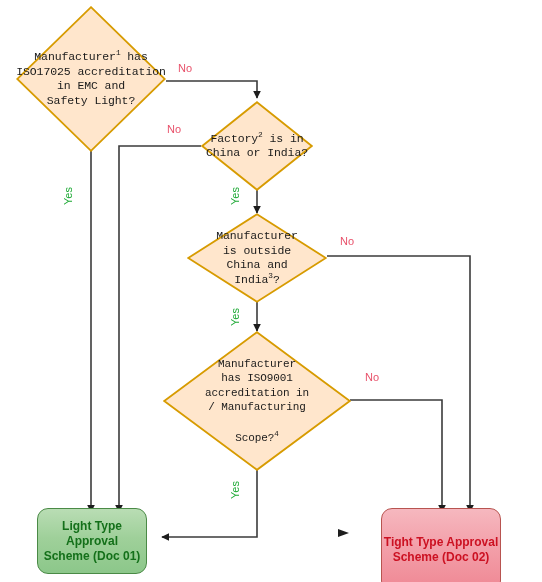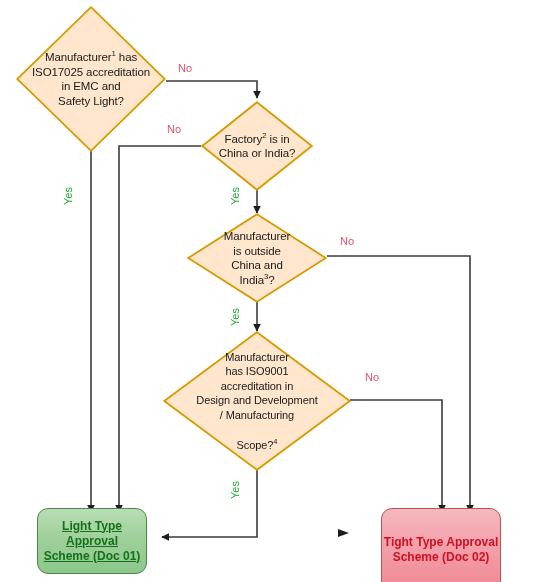--- a/index.html
+++ b/index.html
@@ -23,20 +23,21 @@
     left: 0;
     top: 0;
     width: 542px;
     height: 582px;
   }
 
   
   .diamond {
     position: absolute;
     box-sizing: border-box;
+    font-family: Liberation Mono, monospace;
   }
   .diamond .shape {
     position: absolute;
     left: 0; top: 0;
     width: 100%;
     height: 100%;
   }
   .diamond .dtext {
     position: absolute;
     left: 18%;
@@ -169,27 +170,26 @@
   </div>
 
   <div class="diamond" style="left:163px; top:331px; width:188px; height:140px;">
     <svg class="shape" viewBox="0 0 188 140" preserveAspectRatio="none">
       <polygon points="94,1.2 186.8,70 94,138.8 1.2,70" fill="#ffe6cc" stroke="#d79b00" stroke-width="1.8"></polygon>
     </svg>
     <div class="dtext" style="left:3%; width:94%; font-size:11px; line-height:14.5px;">
       <span class="ln">Manufacturer</span>
       <span class="ln">has  ISO9001</span>
       <span class="ln">accreditation in</span>
-      <span class="ln">Design and  Development</span>
       <span class="ln">/ Manufacturing</span>
       <span class="ln" style="margin-top:16px;">Scope?<sup>4</sup></span>
     </div>
   </div>
 
-  <div class="termbox green" style="left:37px; top:508px; width:110px; height:66px; flex-direction:column;text-decoration:underline;">
+  <div class="termbox green" style="left:37px; top:508px; width:110px; height:66px; flex-direction:column;">
     <span class="tl">Light Type Approval</span>
     <span class="tl">Scheme (Doc 01)</span>
   </div>
 
   <div class="termbox red" style="left:381px; top:508px; width:120px; height:84px; flex-direction:column;">
     <span class="tl">Tight Type Approval</span>
     <span class="tl">Scheme (Doc 02)</span>
   </div>
 
   <div class="elabel no" style="left:178px; top:62px;">No</div>

